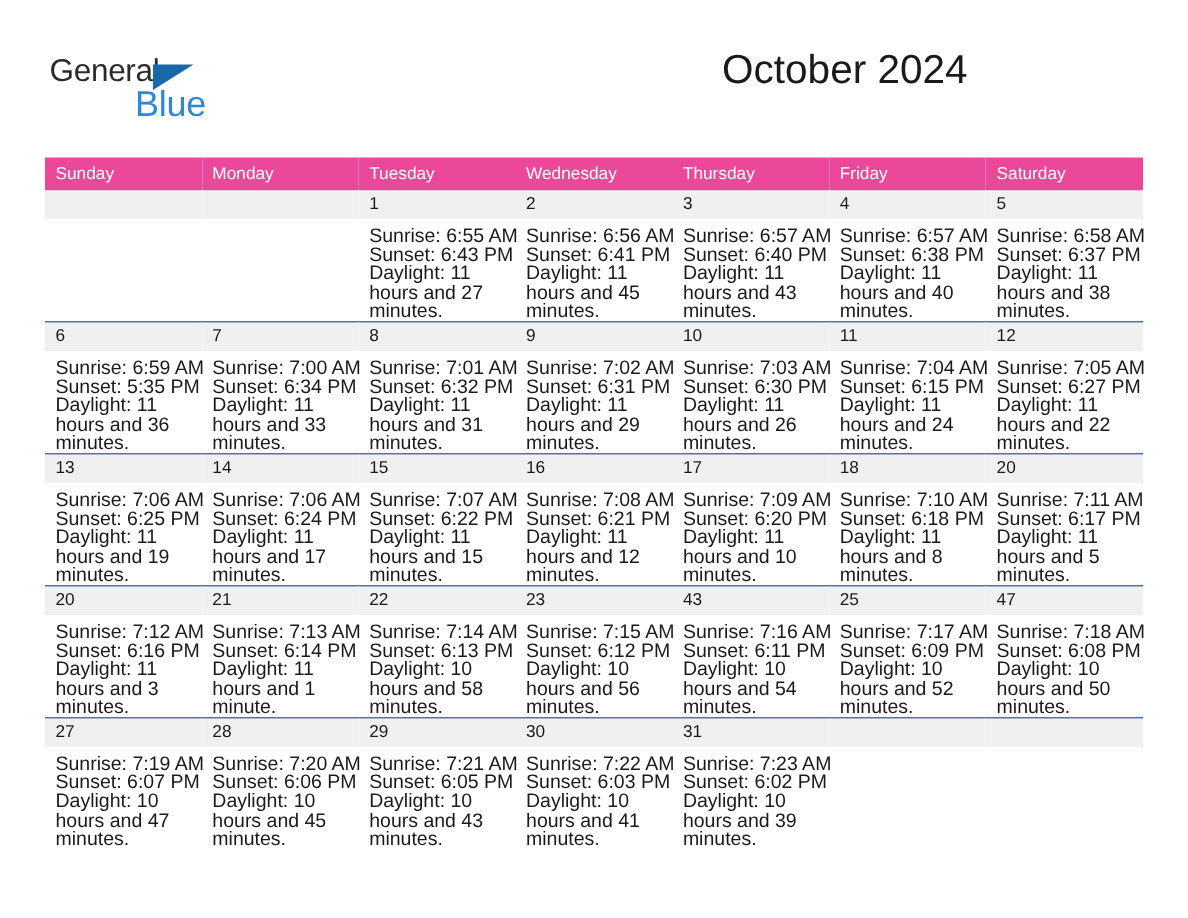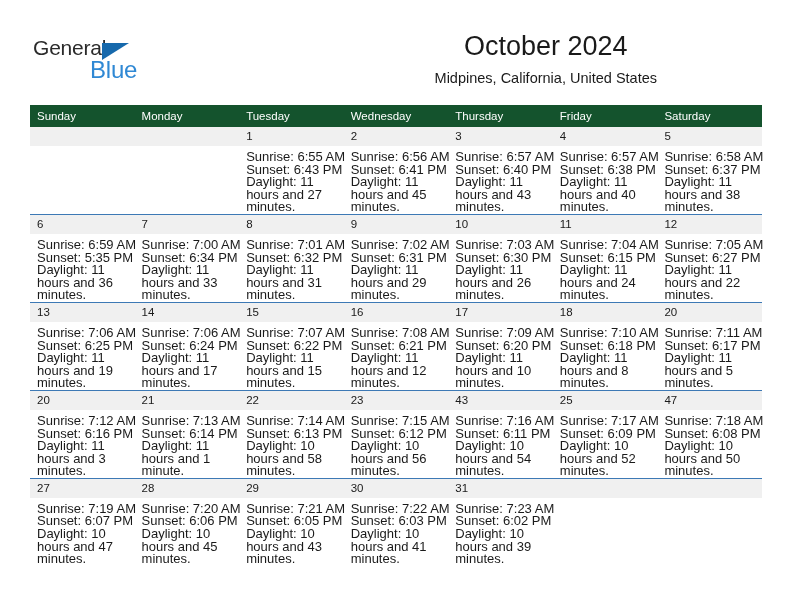--- a/index.html
+++ b/index.html
@@ -22,21 +22,20 @@
     box-sizing: border-box;
   }
 
   
   .masthead {
     position: absolute;
     left: 0;
     top: 0;
     width: 680px;
     height: 100px;
-    padding-left: 12px;
   }
 
   .logo {
     position: absolute;
     left: 33px;
     top: 36px;
     width: 190px;
     height: 50px;
   }
   .logo-general {
@@ -92,21 +91,21 @@
   .calendar {
     position: absolute;
     left: 30px;
     top: 105px;
     width: 732px;
     border-collapse: collapse;
     table-layout: fixed;
   }
 
   .calendar th {
-    background: #14532d;
+    background: #ec4899;
     color: #ffffff;
     font-size: 11.5px;
     font-weight: normal;
     text-align: left;
     padding: 5px 0 5px 7px;
     height: 11px;
     border: none;
   }
 
   .calendar td {
@@ -154,21 +153,20 @@
   <div class="masthead">
 
     <div class="logo">
       <span class="logo-general">General</span>
       <span class="logo-triangle"></span>
       <span class="logo-blue">Blue</span>
     </div>
 
     <div class="title-block">
       <div class="cal-title">October 2024</div>
-      <div class="cal-subtitle">Midpines, California, United States</div>
     </div>
 
   </div>
 
   <table class="calendar">
     <thead>
       <tr>
         <th>Sunday</th>
         <th>Monday</th>
         <th>Tuesday</th>

